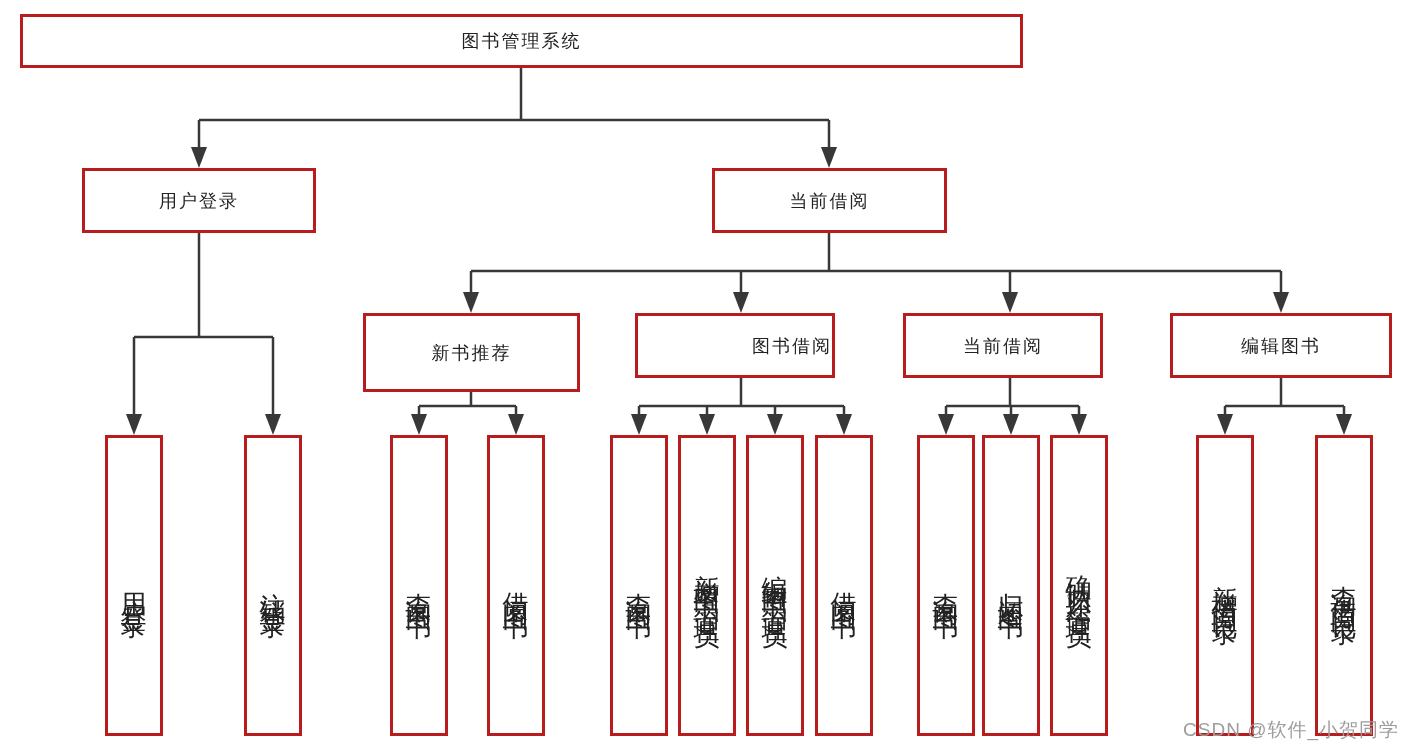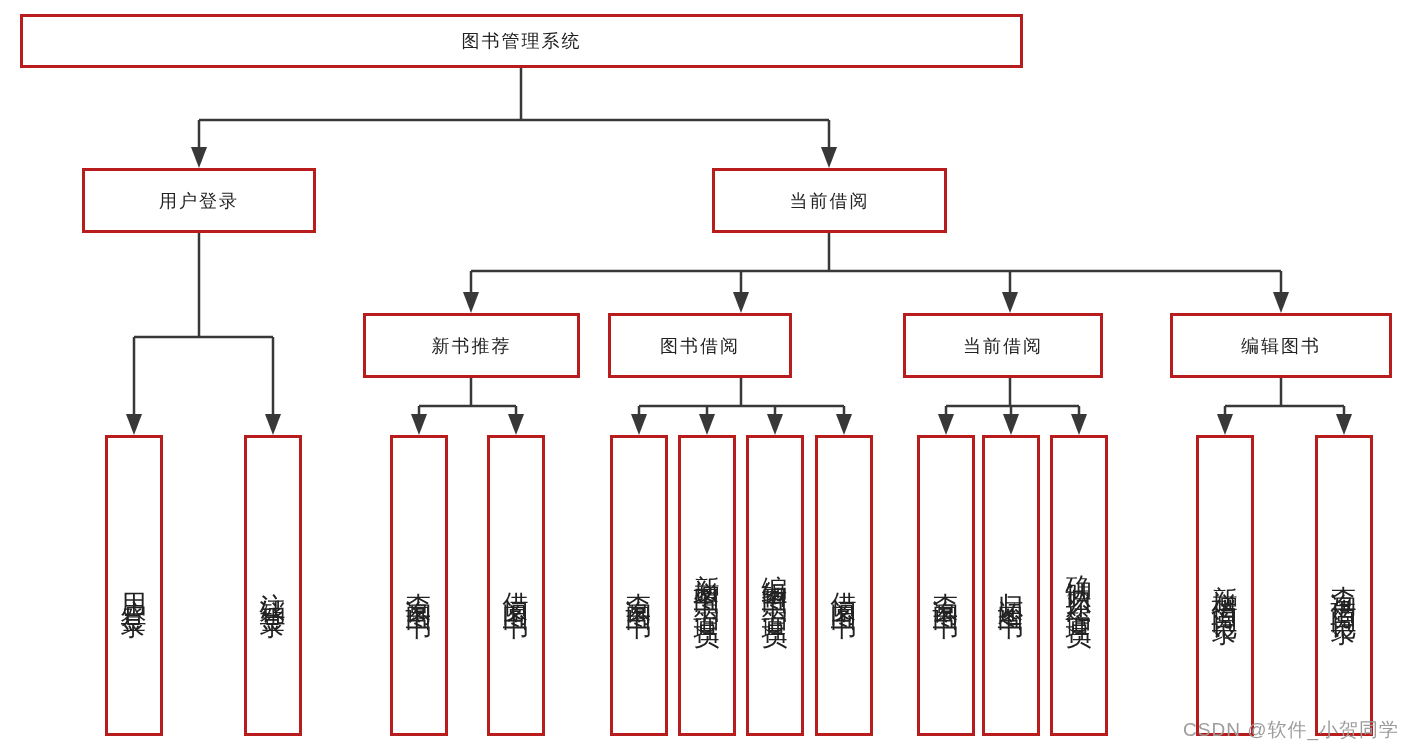--- a/index.html
+++ b/index.html
@@ -90,24 +90,24 @@
     <span>图书管理系统</span>
   </div>
 
   <div class="node hnode" style="left:82px; top:168px; width:234px; height:65px;">
     <span>用户登录</span>
   </div>
   <div class="node hnode" style="left:712px; top:168px; width:235px; height:65px;">
     <span>当前借阅</span>
   </div>
 
-  <div class="node hnode" style="left:363px; top:313px; width:217px; height:65px;">
+  <div class="node hnode" style="left:363px; top:313px; width:217px; height:79px;">
     <span>新书推荐</span>
   </div>
-  <div class="node hnode" style="left:608px; top:313px; width:184px; height:65px;">
+  <div class="node hnode" style="left:635px; top:313px; width:200px; height:65px;justify-content:flex-end;">
     <span>图书借阅</span>
   </div>
   <div class="node hnode" style="left:903px; top:313px; width:200px; height:65px;">
     <span>当前借阅</span>
   </div>
   <div class="node hnode" style="left:1170px; top:313px; width:222px; height:65px;">
     <span>编辑图书</span>
   </div>
 
   <div class="node vnode" style="left:105px; top:435px; width:58px; height:301px;">

